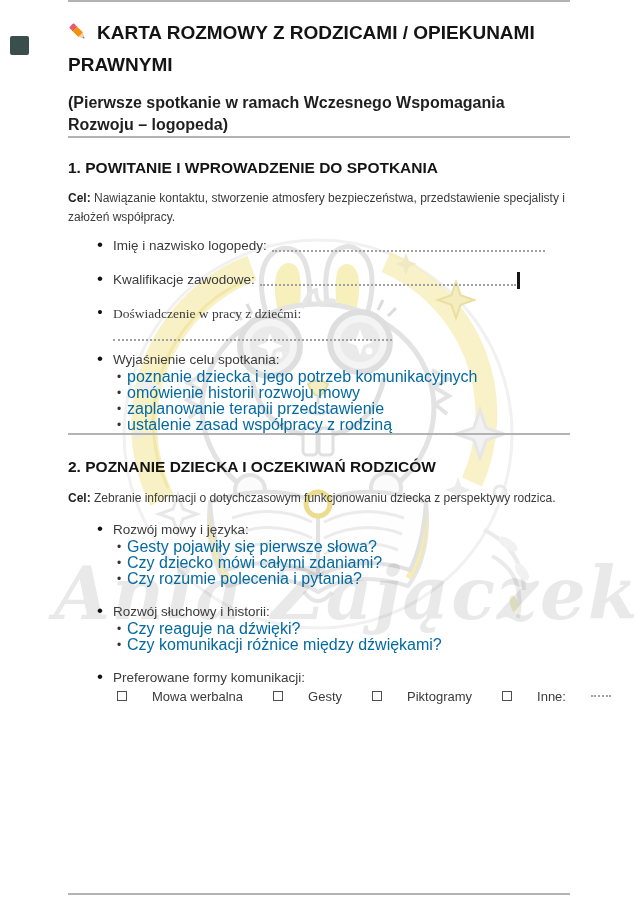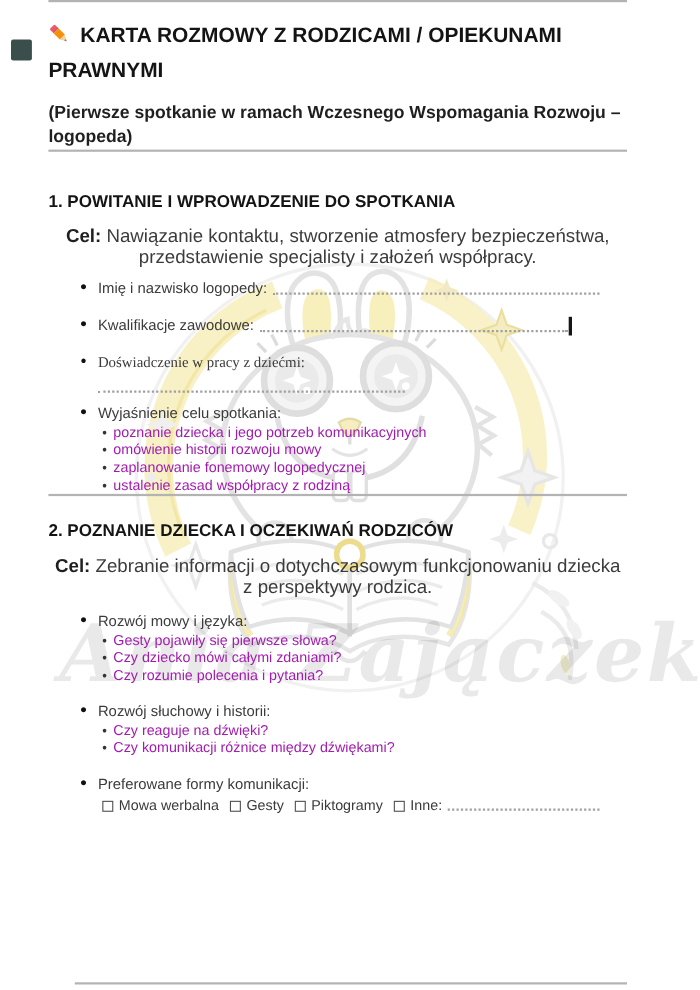--- a/index.html
+++ b/index.html
@@ -11,50 +11,50 @@
   .wm-svg{position:absolute;left:56px;top:238px;z-index:0;pointer-events:none;}
   .wm-script{
     position:absolute;left:54px;top:546px;width:528px;z-index:0;pointer-events:none;
     font-family:"DejaVu Serif","Liberation Serif",serif;font-style:italic;font-weight:bold;
     font-size:72px;line-height:96px;text-align:center;letter-spacing:2px;
     color:rgba(85,85,85,0.13);white-space:nowrap;
   }
   
   .corner-mark{position:absolute;left:10px;top:36px;width:19px;height:19px;background:#3a4f4b;border-radius:2px;z-index:2;}
   
-  .doc{position:absolute;inset:0;padding:0 66px 0 44px;z-index:1;}
+  .doc{position:absolute;inset:0;padding:0 66px 0 68px;z-index:1;}
   hr.rule{border:0;border-top:2px solid #b3b3b3;margin:0;height:0;}
   .rule-top{margin-top:74px;}
   .rule-mid{margin-top:11px;}
   .rule-sec2{margin-top:28px;}
   .rule-bottom{position:absolute;left:68px;right:66px;bottom:5px;border:0;border-top:2px solid #bcbcbc;margin:0;}
   h1.title{margin:16px 0 0;font-size:19px;line-height:29px;font-weight:bold;color:#141414;}
   .title-icon{display:inline-block;vertical-align:-3px;margin-right:9px;}
   .subtitle{margin-top:13px;font-size:16px;line-height:22px;font-weight:bold;color:#1f1f1f;}
-  .sec-heading{margin-top:36px;font-size:15.5px;line-height:20px;font-weight:bold;color:#141414;}
+  .sec-heading{margin-top:20px;font-size:15.5px;line-height:20px;font-weight:bold;color:#141414;}
   .sec2-heading{margin-top:22px;}
-  .goal{margin-top:11px;font-size:17px;line-height:19px;color:#3b3b3b;text-align:center;}
+  .goal{margin-top:11px;font-size:12px;line-height:19px;color:#3b3b3b;}
   .goal-sec2{margin-top:12px;}
   .goal b{color:#1f1f1f;}
   ul.main{margin:10px 0 0;padding:0;list-style:none;}
   ul.main-2{margin-top:13px;}
   li.main{position:relative;padding-left:45px;margin-bottom:16px;font-size:13.5px;line-height:18px;color:#3b3b3b;}
   li.main::before{content:"\2022";position:absolute;left:29px;top:-1px;font-size:17px;color:#111;}
   li.main:last-child{margin-bottom:0;}
   li.b3{margin-bottom:10px;font-family:Liberation Serif, serif;}
   .field-row{display:flex;align-items:flex-end;}
   .dots{flex:1;border-bottom:2px dotted #a0a0a0;margin:0 0 3px 5px;min-width:20px;}
   .sp25{width:25px;}
   .sp50{width:50px;}
   .caret{width:3px;height:17px;background:#161616;margin:0 0 0 1px;}
   .dots-line{margin-top:2px;height:14px;width:279px;border-bottom:2px dotted #a0a0a0;}
   ul.subs{margin:0 0 0 4px;padding:0;list-style:none;}
-  li.sub{position:relative;padding-left:10px;line-height:16px;font-size:13px;color:#a21caf;}
+  li.sub{position:relative;padding-left:10px;line-height:16px;font-size:16px;color:#0369a1;}
   li.sub::before{content:"\2022";position:absolute;left:0;top:0;font-size:12px;color:#333;}
-  .cb-row{display:flex;align-items:flex-end;margin:2px 0 0 4px;line-height:16px;font-size:13px;padding-right:25px;}
+  .cb-row{display:flex;align-items:center;margin:2px 0 0 4px;line-height:16px;font-size:13px;padding-right:25px;gap:20px;}
   .cb{display:inline-block;width:8px;height:8px;border:1.5px solid #4f4f4f;margin:0 5px 2px 0;flex:none;}
   .cb-label{margin-right:10px;white-space:nowrap;}
   .cb-other{white-space:nowrap;}
 </style>
 </head>
 <body>
 
 <div class="page">
 
   <svg class="wm-svg" width="524" height="480" viewBox="0 0 524 480" aria-hidden="true">
@@ -161,21 +161,21 @@
       </li>
       <li class="main b3">
         <div>Doświadczenie w pracy z dziećmi:</div>
         <div class="dots-line"></div>
       </li>
       <li class="main">
         <div>Wyjaśnienie celu spotkania:</div>
         <ul class="subs">
           <li class="sub">poznanie dziecka i jego potrzeb komunikacyjnych</li>
           <li class="sub">omówienie historii rozwoju mowy</li>
-          <li class="sub">zaplanowanie fonemowy logopedycznej</li>
+          <li class="sub">zaplanowanie terapii przedstawienie</li>
           <li class="sub">ustalenie zasad współpracy z rodziną</li>
         </ul>
       </li>
     </ul>
 
     <hr class="rule rule-sec2">
 
     <div class="sec-heading sec2-heading">2. POZNANIE DZIECKA I OCZEKIWAŃ RODZICÓW</div>
 
     <div class="goal goal-sec2"><b>Cel:</b><span> Zebranie informacji o dotychczasowym funkcjonowaniu dziecka z perspektywy rodzica.</span></div>

